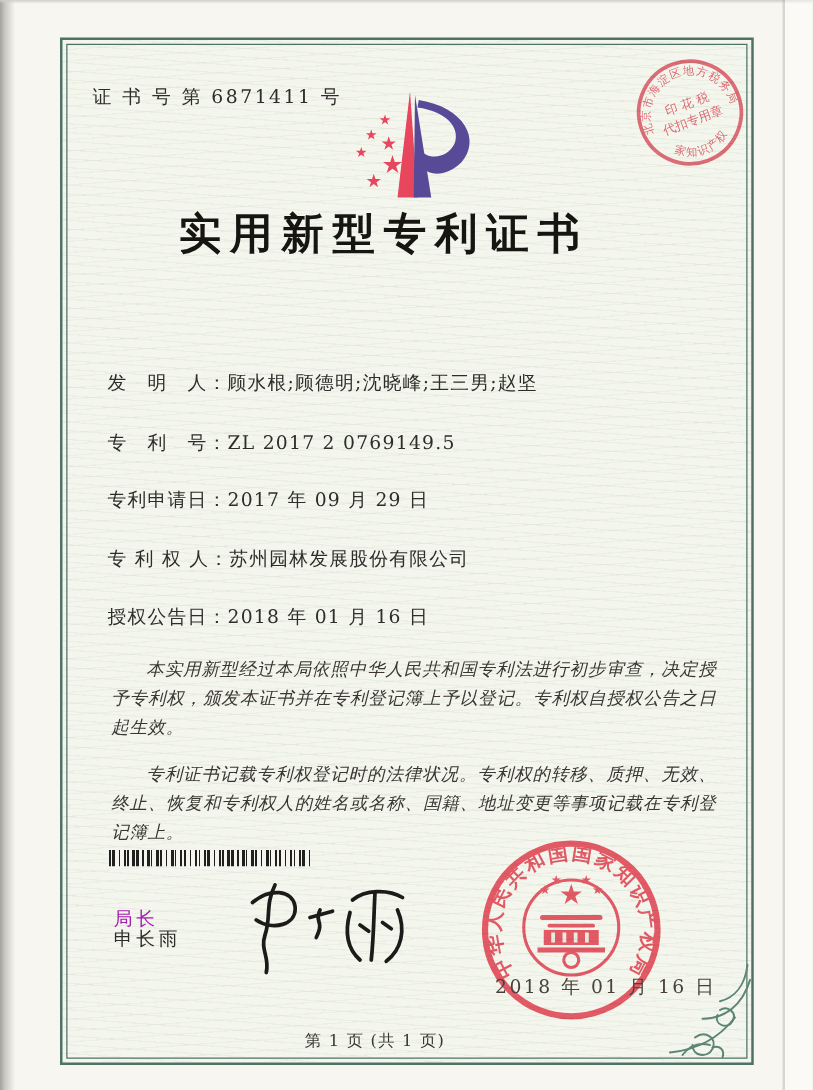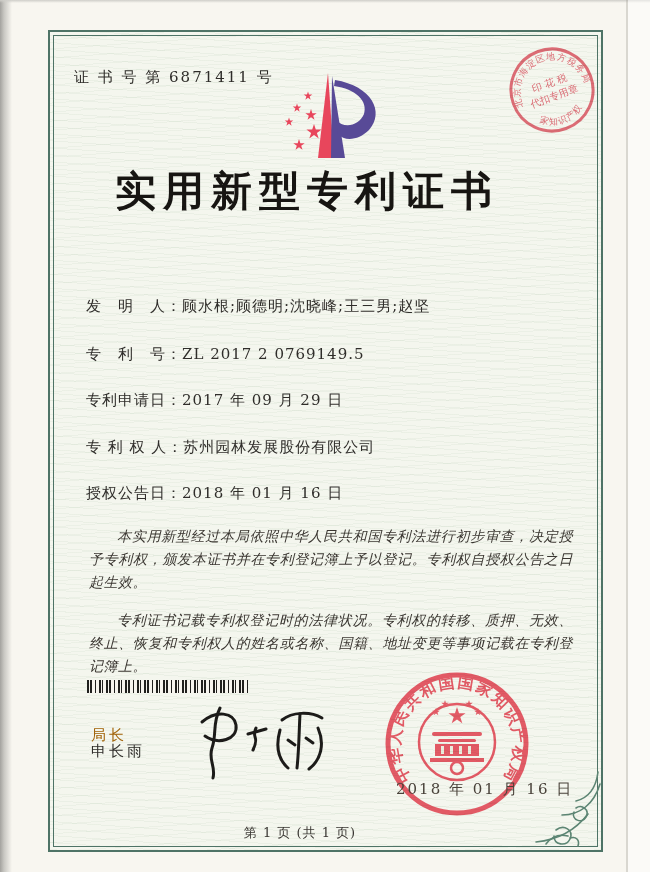--- a/index.html
+++ b/index.html
@@ -22,37 +22,37 @@
     border:2px solid #4e7366;
     background:
       repeating-linear-gradient(4deg, rgba(120,160,120,0.08) 0 1px, rgba(0,0,0,0) 1px 7px),
       repeating-linear-gradient(-4deg, rgba(120,160,120,0.07) 0 1px, rgba(0,0,0,0) 1px 9px),
       #f4f6ee;
   }
   .frame-inner{position:absolute;inset:3px;border:1px solid #4e7366;}
 
   .cert-number{left:74px;top:68px;font-size:15px;letter-spacing:2px;color:#2e2c29;}
   .logo{left:272px;top:70px;}
-  .title{left:0;right:36px;top:164px;text-align:center;font-size:41px;font-weight:bold;
+  .title{left:0;right:36px;top:164px;text-align:center;font-size:34px;font-weight:bold;
     letter-spacing:7px;color:#171512;}
 
   .field{left:86px;font-size:15px;color:#2f2d2a;letter-spacing:1px;white-space:nowrap;}
   .f0{top:248px}.f1{top:297px}.f2{top:345px}.f3{top:391px}.f4{top:438px}.f5{top:484px}
 
   .paragraphs{left:74px;top:510px;width:514px;color:#3a3631;}
   .paragraphs p{margin:15px;text-indent:2em;font-size:14px;line-height:23px;
     text-align:justify;font-style:italic;letter-spacing:0.5px;}
 
   .barcode{left:87px;top:680px;width:161px;height:13px;
     background:repeating-linear-gradient(90deg,
       #20201e 0 2px,#f6f4ee 2px 3px,#20201e 3px 5px,#f6f4ee 5px 8px,
       #20201e 8px 9px,#f6f4ee 9px 12px,#20201e 12px 14px,#f6f4ee 14px 15px,
       #20201e 15px 16px,#f6f4ee 16px 19px);}
 
-  .officer-title{left:91px;top:726px;font-size:15px;letter-spacing:3px;color:#a16207;}
+  .officer-title{left:91px;top:726px;font-size:15px;letter-spacing:3px;color:#a21caf;}
   .officer-name{left:91px;top:742px;font-size:15px;letter-spacing:3px;color:#2e2c29;}
   .signature{left:190px;top:698px;}
 
   .seal{left:371px;top:660px;mix-blend-mode:multiply;opacity:.92;}
   .seal-date{left:396px;top:780px;font-size:15px;letter-spacing:2px;color:#49423a;
     white-space:nowrap;}
 
   .stamp{left:490px;top:28px;mix-blend-mode:multiply;opacity:.9;}
 
   .corner-ornament{left:528px;top:770px;}

